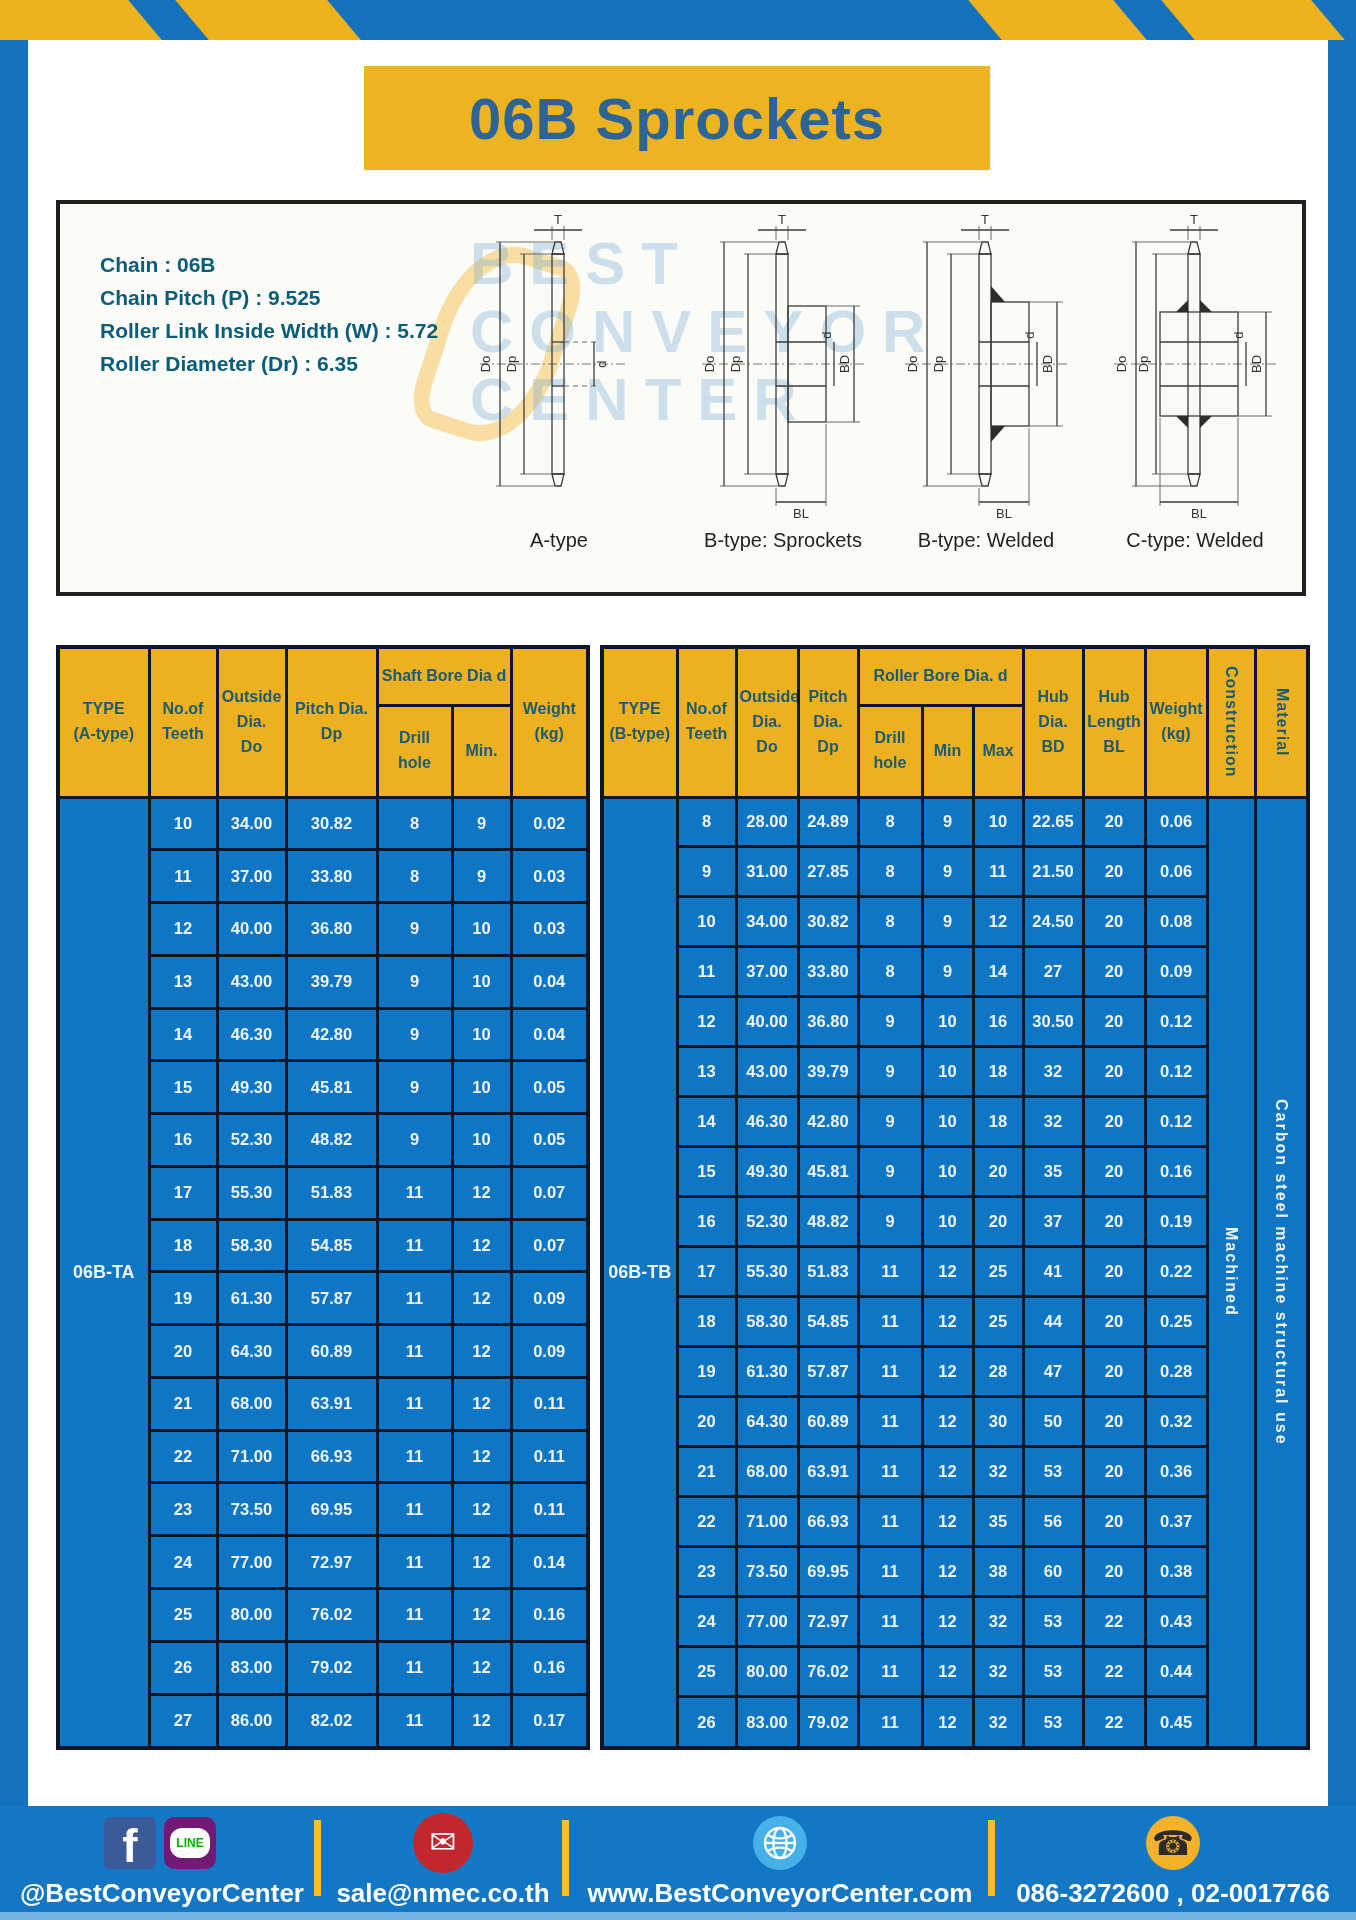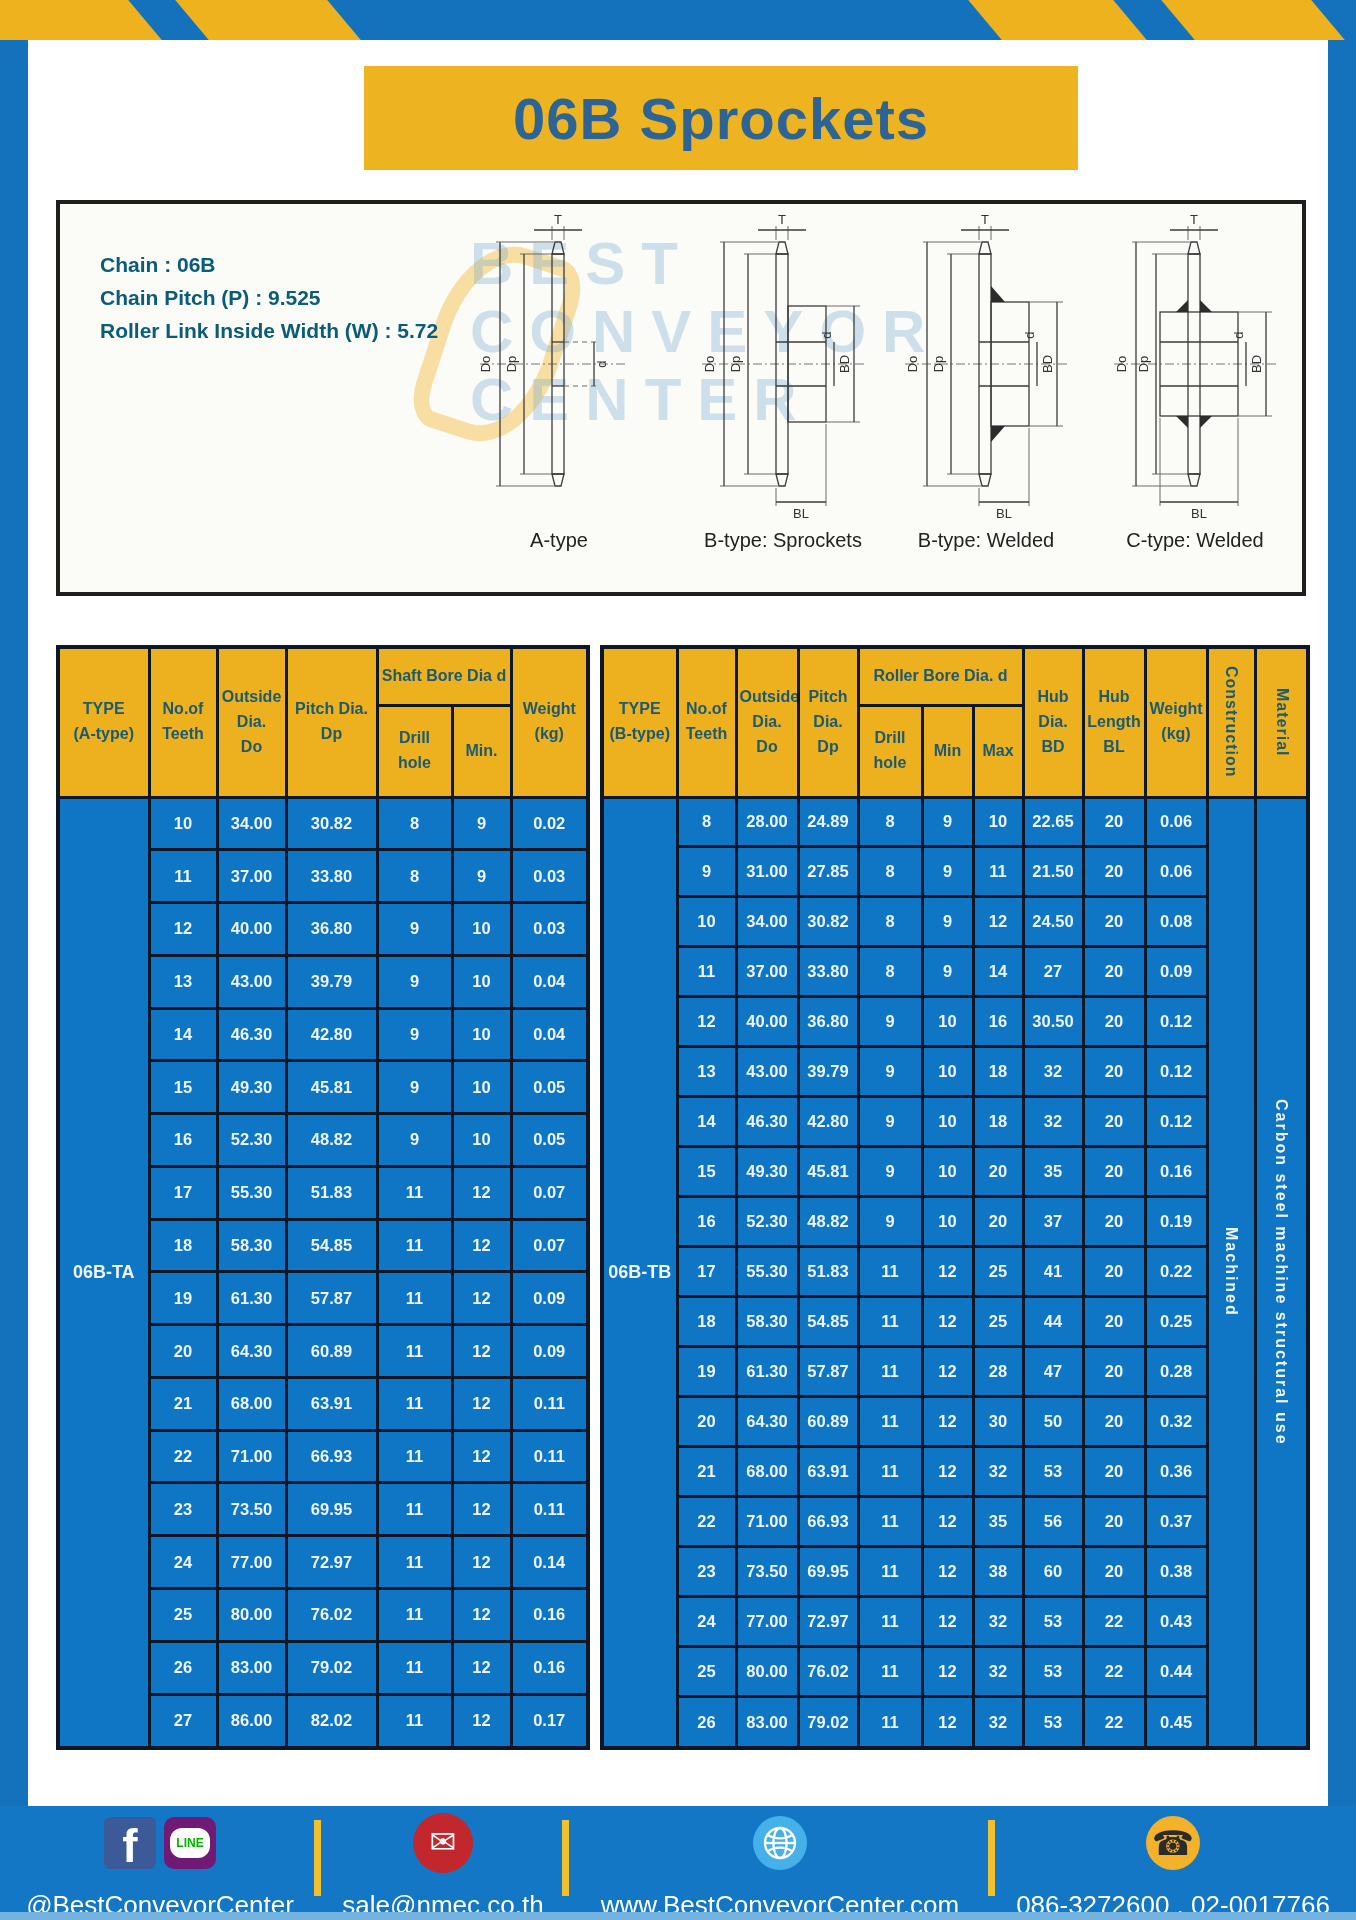--- a/index.html
+++ b/index.html
@@ -8,21 +8,21 @@
     position: relative; overflow: hidden;
     background: #1472bd;
     font-family: "Liberation Sans", sans-serif;
   }
   
   .band { position:absolute; top:0; left:0; width:1356px; height:40px; background:#1472bd; overflow:hidden; }
   .stripe { position:absolute; top:-4px; height:48px; background:#eeb21f; transform:skewX(40deg); }
   
   .page { position:absolute; left:28px; top:40px; width:1300px; height:1766px; background:#ffffff; }
   
-  .banner { position:absolute; left:364px; top:66px; width:714px; height:104px; background:#edb320;
+  .banner { position:absolute; left:364px; top:66px; width:626px; height:104px; background:#edb320;
             display:flex; align-items:center; justify-content:center; }
   .banner h1 { font-size:58px; font-weight:bold; color:#2d6496; letter-spacing:1px; }
   
   .panel { position:absolute; left:56px; top:200px; width:1250px; height:396px; background:#fbfbf8;
            border:4px solid #1f1f1f; }
   .spec { position:absolute; left:28px; top:44px; z-index:2; }
   .spec div { font-size:21px; font-weight:bold; color:#0a5c77; line-height:33px; white-space:nowrap;margin-left:12px; }
   .watermark { position:absolute; left:410px; top:26px; z-index:0; opacity:.32; }
   .watermark div { font-size:60px; font-weight:bold; color:#6fa7cf; letter-spacing:16px; line-height:68px; }
   .wm-logo { position:absolute; left:372px; top:40px; width:130px; height:200px; z-index:0;
@@ -50,21 +50,21 @@
   tbody td { color:#eef4fa; font-size:16.5px; font-weight:600; background:#0e76c4; }
   td.type-cell { font-size:18px; }
   .vert { writing-mode:vertical-rl; text-orientation:mixed; }
   th.vert { letter-spacing:1px; padding:4px 0; }
   td.vert { letter-spacing:2px; font-size:16px; }
   
   .footer { position:absolute; left:0; top:1806px; width:1356px; height:114px; background:#1377c5; }
   .footer .strip { position:absolute; bottom:0; left:0; width:100%; height:8px; background:#74b3e0; }
   .fsec { position:absolute; top:6px; text-align:center; }
   .fsec .icons { height:62px; display:flex; align-items:center; justify-content:center; gap:8px; }
-  .fsec .flabel { margin-top:16px; font-size:26px; font-weight:normal; color:#ffffff; white-space:nowrap; }
+  .fsec .flabel { margin-top:4px; font-size:26px; font-weight:bold; color:#ffffff; white-space:nowrap; }
   .fdiv { position:absolute; top:14px; width:7px; height:76px; background:#f0c02e; }
   .fb-icon { width:52px; height:52px; background:#3d5a98; border-radius:6px; color:#fff;
              font-size:46px; font-weight:bold; line-height:58px; overflow:hidden; }
   .line-icon { width:52px; height:52px; background:#701a75; border-radius:10px;
                display:flex; align-items:center; justify-content:center; }
   .line-bubble { width:40px; height:30px; background:#fff; border-radius:12px;
                  color:#00b300; font-size:12px; font-weight:bold; line-height:30px; }
   .mail-icon { width:60px; height:60px; background:#c1272d; border-radius:50%; color:#fff;
                font-size:32px; line-height:58px; }
   .globe-icon { width:54px; height:54px; background:#45b1e8; border-radius:50%;
@@ -93,20 +93,21 @@
   <div class="watermark">
     <div>BEST</div>
     <div>CONVEYOR</div>
     <div>CENTER</div>
   </div>
 
   <div class="spec">
     <div>Chain : 06B</div>
     <div>Chain Pitch (P) : 9.525</div>
     <div>Roller Link Inside Width (W) : 5.72</div>
+    <div>Roller Diameter (Dr) : 6.35</div>
   </div>
 
   <div class="diagram" style="left:414px">
     <svg width="170" height="310" viewBox="0 0 170 310">
       <line class="cl" x1="6" y1="150" x2="152" y2="150"></line>
       <rect class="ln" x="78" y="40" width="12" height="220"></rect>
       <polygon class="ln" points="78,40 81,28 87,28 90,40"></polygon>
       <polygon class="ln" points="78,260 81,272 87,272 90,260"></polygon>
       <line class="ln" x1="78" y1="128" x2="90" y2="128"></line>
       <line class="ln" x1="78" y1="172" x2="90" y2="172"></line>

